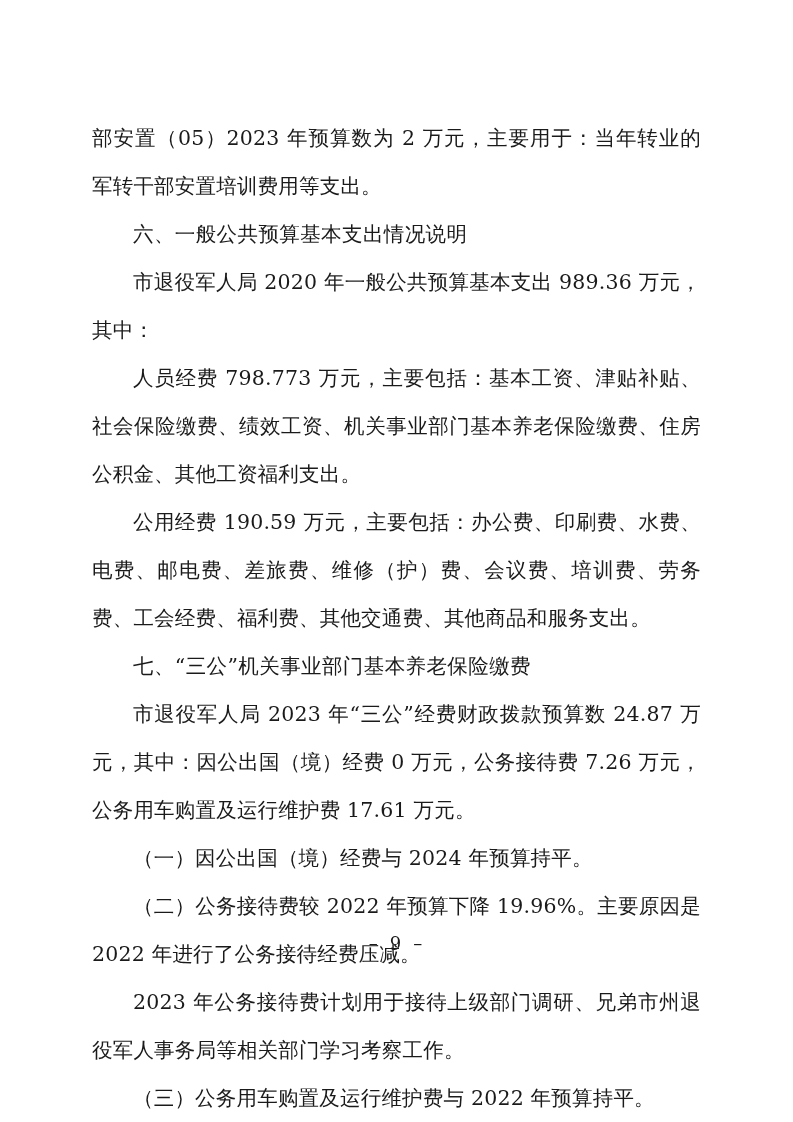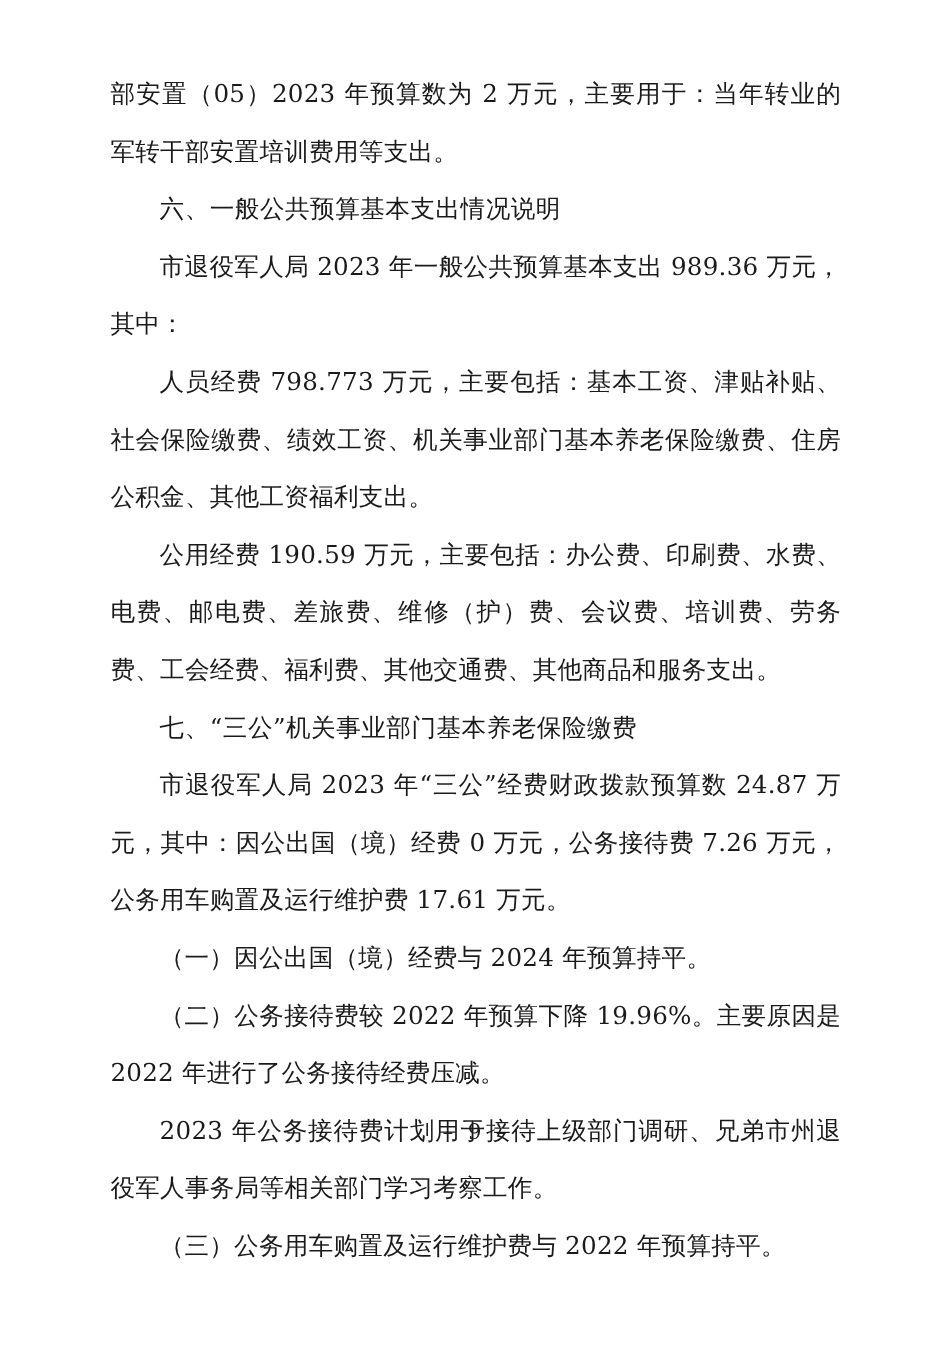--- a/index.html
+++ b/index.html
@@ -12,21 +12,21 @@
     background: #ffffff;
     font-family: "DejaVu Serif", "Liberation Serif", serif;
     color: #1a1a1a;
     overflow: hidden;
   }
   .page {
     position: relative;
     width: 793px;
     height: 1046px;
     box-sizing: border-box;
-    padding: 54px 92px 0 92px;
+    padding: 114px 92px 0 92px;
   }
   .body-text {
     font-size: 20.5px;
     line-height: 48px;
     text-align: justify;
     text-justify: inter-ideograph;
     letter-spacing: 0.2px;
   }
   p {
     margin: 0;
@@ -57,21 +57,21 @@
   }
 </style>
 </head>
 <body>
 
 <div class="page">
 
   <div class="body-text">
     <p>部安置（05）2023 年预算数为 2 万元，主要用于：当年转业的军转干部安置培训费用等支出。</p>
     <p class="heading">六、一般公共预算基本支出情况说明</p>
-    <p class="indent">市退役军人局 2023 年一般公共预算基本支出 989.36 万元，其中：</p>
+    <p class="indent">市退役军人局 2020 年一般公共预算基本支出 989.36 万元，其中：</p>
     <p class="indent">人员经费 798.773 万元，主要包括：基本工资、津贴补贴、社会保险缴费、绩效工资、机关事业部门基本养老保险缴费、住房公积金、其他工资福利支出。</p>
     <p class="indent">公用经费 190.59 万元，主要包括：办公费、印刷费、水费、电费、邮电费、差旅费、维修（护）费、会议费、培训费、劳务费、工会经费、福利费、其他交通费、其他商品和服务支出。</p>
     <p class="heading">七、“三公”机关事业部门基本养老保险缴费</p>
     <p class="indent">市退役军人局 2023 年“三公”经费财政拨款预算数 24.87 万元，其中：因公出国（境）经费 0 万元，公务接待费 7.26 万元，公务用车购置及运行维护费 17.61 万元。</p>
     <p class="indent">（一）因公出国（境）经费与 2024 年预算持平。</p>
     <p class="indent">（二）公务接待费较 2022 年预算下降 19.96%。主要原因是 2022 年进行了公务接待经费压减。</p>
     <p class="indent">2023 年公务接待费计划用于接待上级部门调研、兄弟市州退役军人事务局等相关部门学习考察工作。</p>
     <p class="indent">（三）公务用车购置及运行维护费与 2022 年预算持平。</p>
 
   </div>

